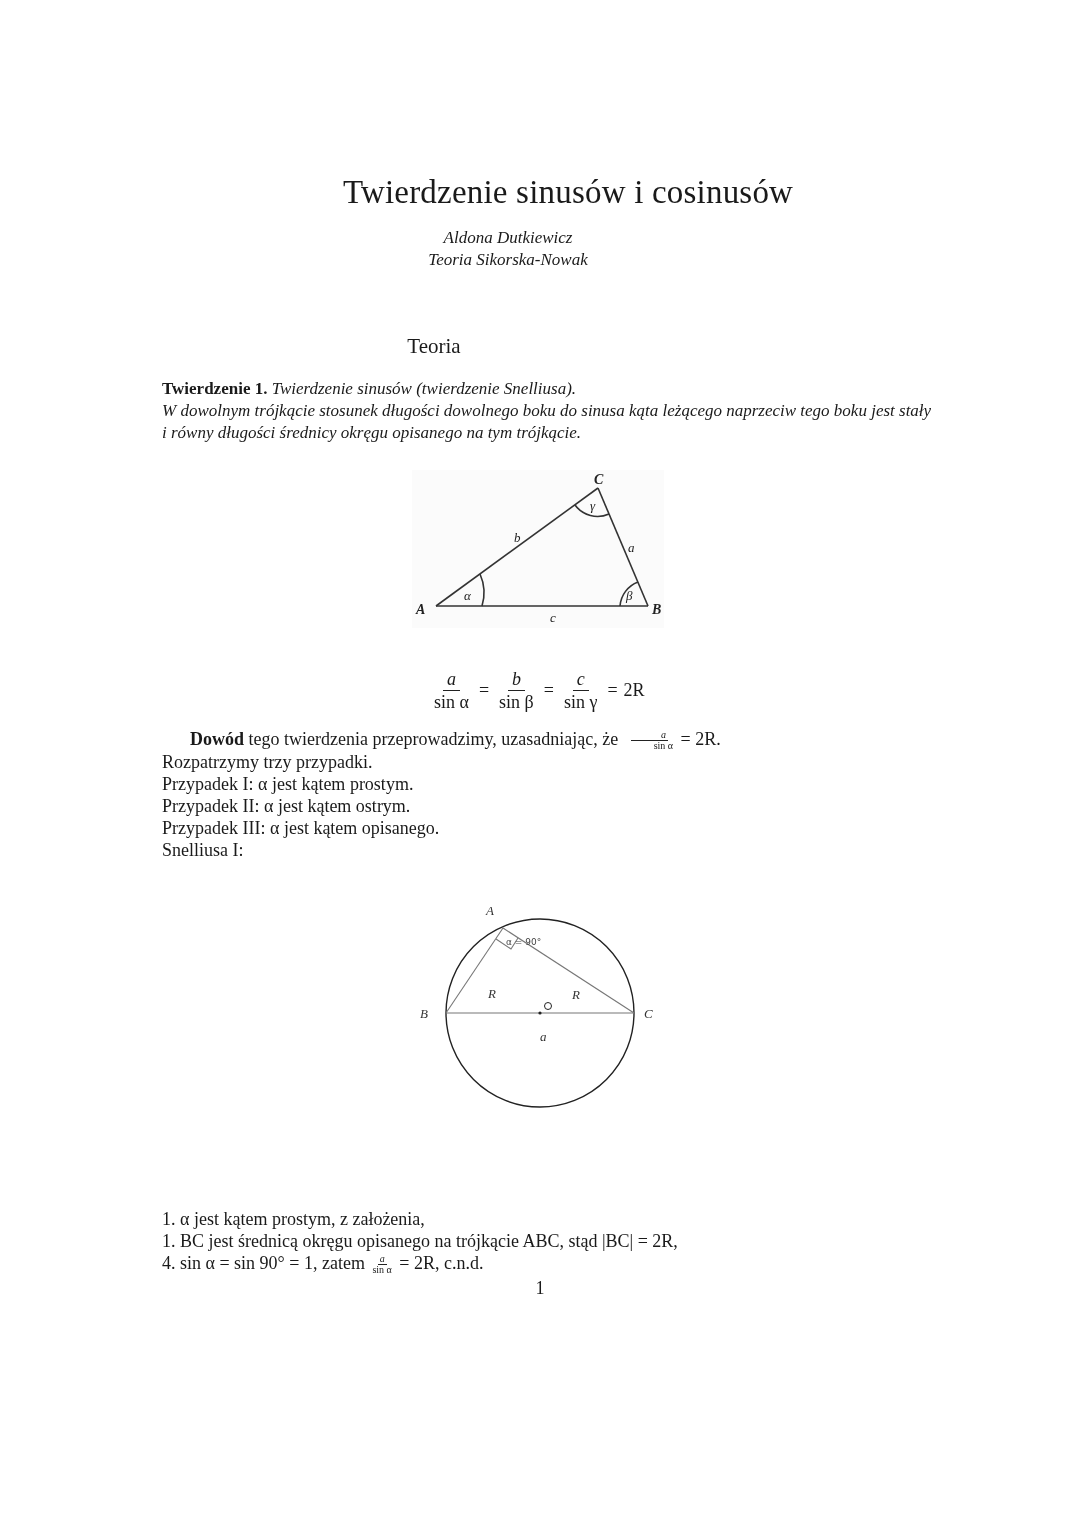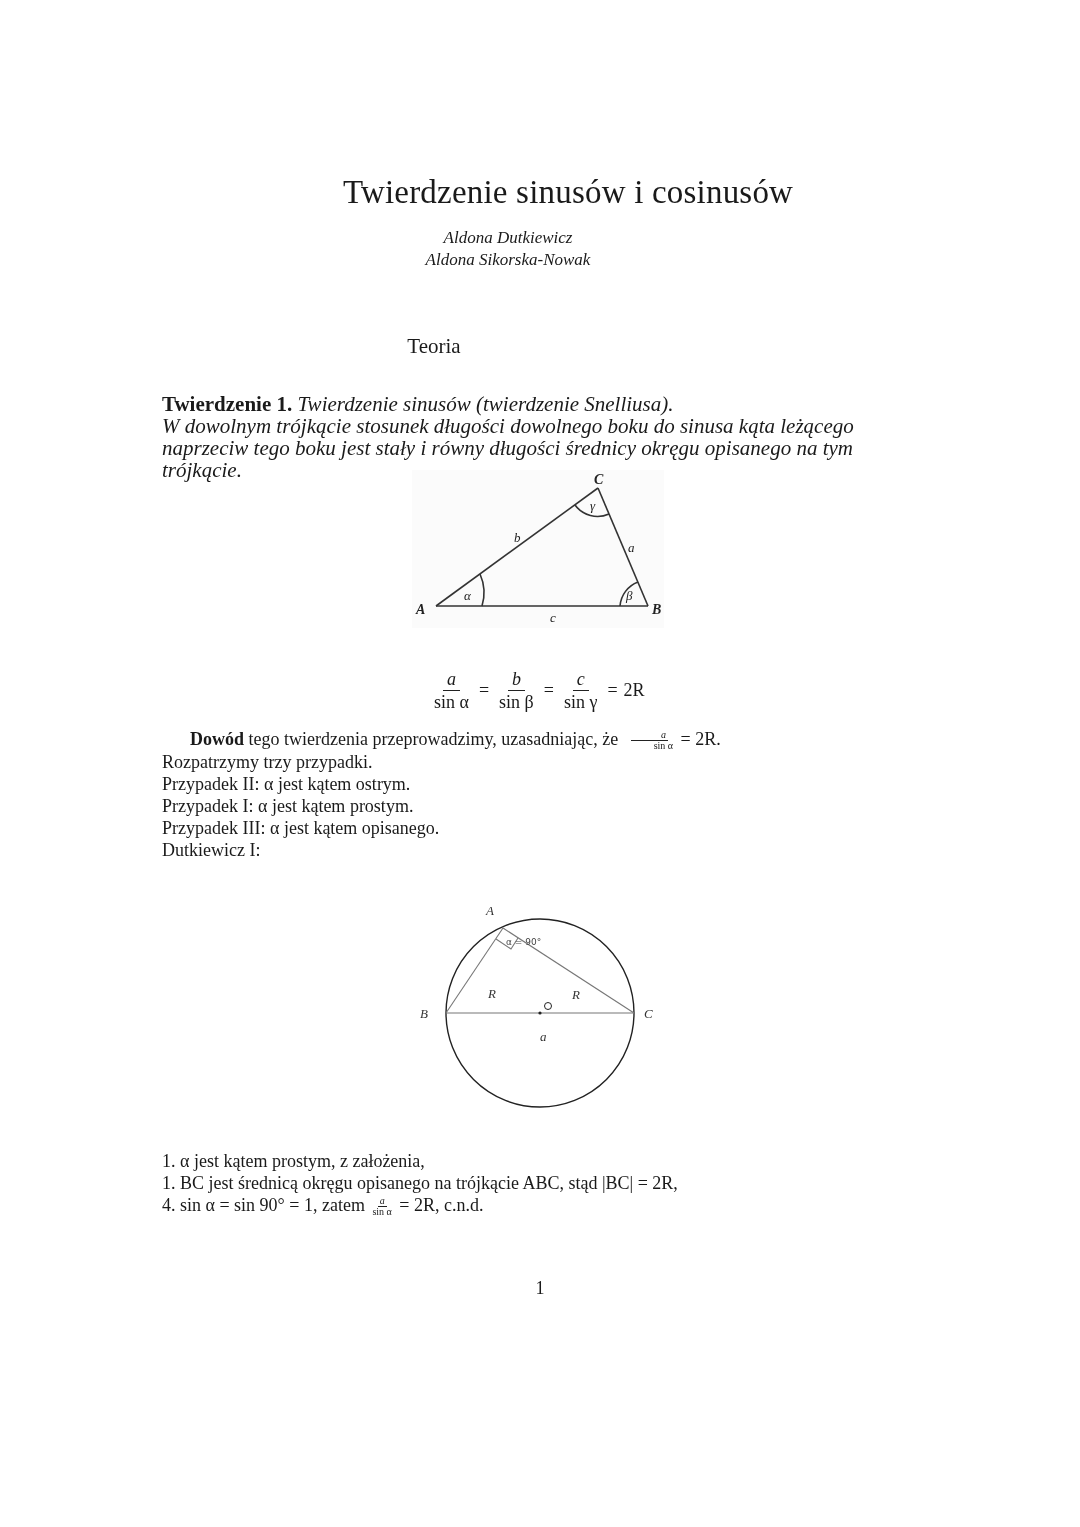--- a/index.html
+++ b/index.html
@@ -5,49 +5,49 @@
   html, body { margin: 0; padding: 0; background: #ffffff; }
   body { width: 1080px; height: 1527px; position: relative; overflow: hidden;
          font-family: "DejaVu Serif", "Liberation Serif", serif; color: #1a1a1a; }
   .abs { position: absolute; }
   .title { left: 0; width: 1080px; top: 174px; text-align: center; font-size: 33px;
            font-family: "Liberation Serif", "DejaVu Serif", serif; letter-spacing: 0.2px; padding-left: 28px; }
   .author { left: 0; width: 1016px; text-align: center; font-style: italic; font-size: 17px;
             font-family: "Liberation Serif", serif; }
   .section { left: 0; width: 868px; top: 334px; text-align: center; font-size: 21px;
              font-family: "Liberation Serif", serif; }
-  .thm { left: 162px; width: 770px; top: 393px; font-size: 21px; line-height: 22px;
+  .thm { left: 162px; width: 770px; top: 378px; font-size: 17px; line-height: 22px;
          font-family: "Liberation Serif", serif; }
   .thm .head { font-weight: bold; font-style: normal; }
   .thm .it { font-style: italic; }
   .fig1 { left: 412px; top: 470px; width: 252px; height: 158px; background: #fbfbfb; }
   .formula { left: 430px; top: 668px; font-family: "Liberation Serif", serif; font-size: 18px;
              display: flex; align-items: center; gap: 6px; }
   .frac { display: inline-flex; flex-direction: column; align-items: center; }
   .frac .num { font-style: italic; padding: 0 4px; border-bottom: 1px solid #222; line-height: 22px; }
   .frac .den { line-height: 22px; padding: 0 4px; }
   .body { left: 162px; width: 770px; top: 728px; font-size: 18px; line-height: 22px;
           font-family: "Liberation Serif", serif; }
   .body .first { text-indent: 28px; }
   .sfrac { display: inline-flex; flex-direction: column; align-items: center; vertical-align: middle;
            font-size: 10px; line-height: 10px; margin: 0 3px; }
   .sfrac .n { font-style: italic; border-bottom: 1px solid #222; padding: 0 2px; }
   .fig2 { left: 412px; top: 898px; width: 256px; height: 214px; }
-  .steps { left: 162px; width: 770px; top: 1150px; font-size: 18px; line-height: 22px;
+  .steps { left: 162px; width: 770px; top: 1208px; font-size: 18px; line-height: 22px;
            font-family: "Liberation Serif", serif; }
   .pageno { left: 0; width: 1080px; top: 1278px; text-align: center; font-size: 18px;
             font-family: "Liberation Serif", serif; }
   p { margin: 0; }
 </style>
 </head>
 <body>
 
 <div class="abs title">Twierdzenie sinusów i cosinusów</div>
 <div class="abs author" style="top:228px;">Aldona Dutkiewicz</div>
-<div class="abs author" style="top:250px;">Aldona Sikorska-Nowak</div>
+<div class="abs author" style="top:250px;">Teoria Sikorska-Nowak</div>
 <div class="abs section">Teoria</div>
 
 <div class="abs thm">
   <p>
     <span class="head">Twierdzenie 1.</span>
     <span class="it">Twierdzenie sinusów (twierdzenie Snelliusa).</span>
   </p>
   <p class="it">W dowolnym trójkącie stosunek długości dowolnego boku do sinusa kąta leżącego naprzeciw tego boku jest stały i równy długości średnicy okręgu opisanego na tym trójkącie.</p>
 </div>
 
@@ -95,24 +95,24 @@
 </div>
 
 <div class="abs body">
   <p class="first">
     <b>Dowód</b><span> tego twierdzenia przeprowadzimy, uzasadniając, że </span><span class="sfrac">
         <span class="n">a</span>
         <span>sin α</span>
       </span><span> = 2R.</span>
   </p>
   <p>Rozpatrzymy trzy przypadki.</p>
+  <p>Przypadek I: α jest kątem prostym.</p>
   <p>Przypadek II: α jest kątem ostrym.</p>
-  <p>Przypadek I: α jest kątem prostym.</p>
   <p>Przypadek III: α jest kątem opisanego.</p>
-  <p>Dutkiewicz I:</p>
+  <p>Snelliusa I:</p>
 </div>
 
 <div class="abs fig2">
   <svg width="256" height="214" viewBox="0 0 256 214">
     <circle cx="128" cy="115" r="94" stroke="#222" stroke-width="1.4" fill="none"></circle>
     <g stroke="#777" stroke-width="1.1" fill="none">
       <line x1="34" y1="115" x2="222" y2="115"></line>
       <line x1="34" y1="115" x2="91" y2="30"></line>
       <line x1="91" y1="30" x2="222" y2="115"></line>
       <polyline points="84,41 99,51 106,40"></polyline>

